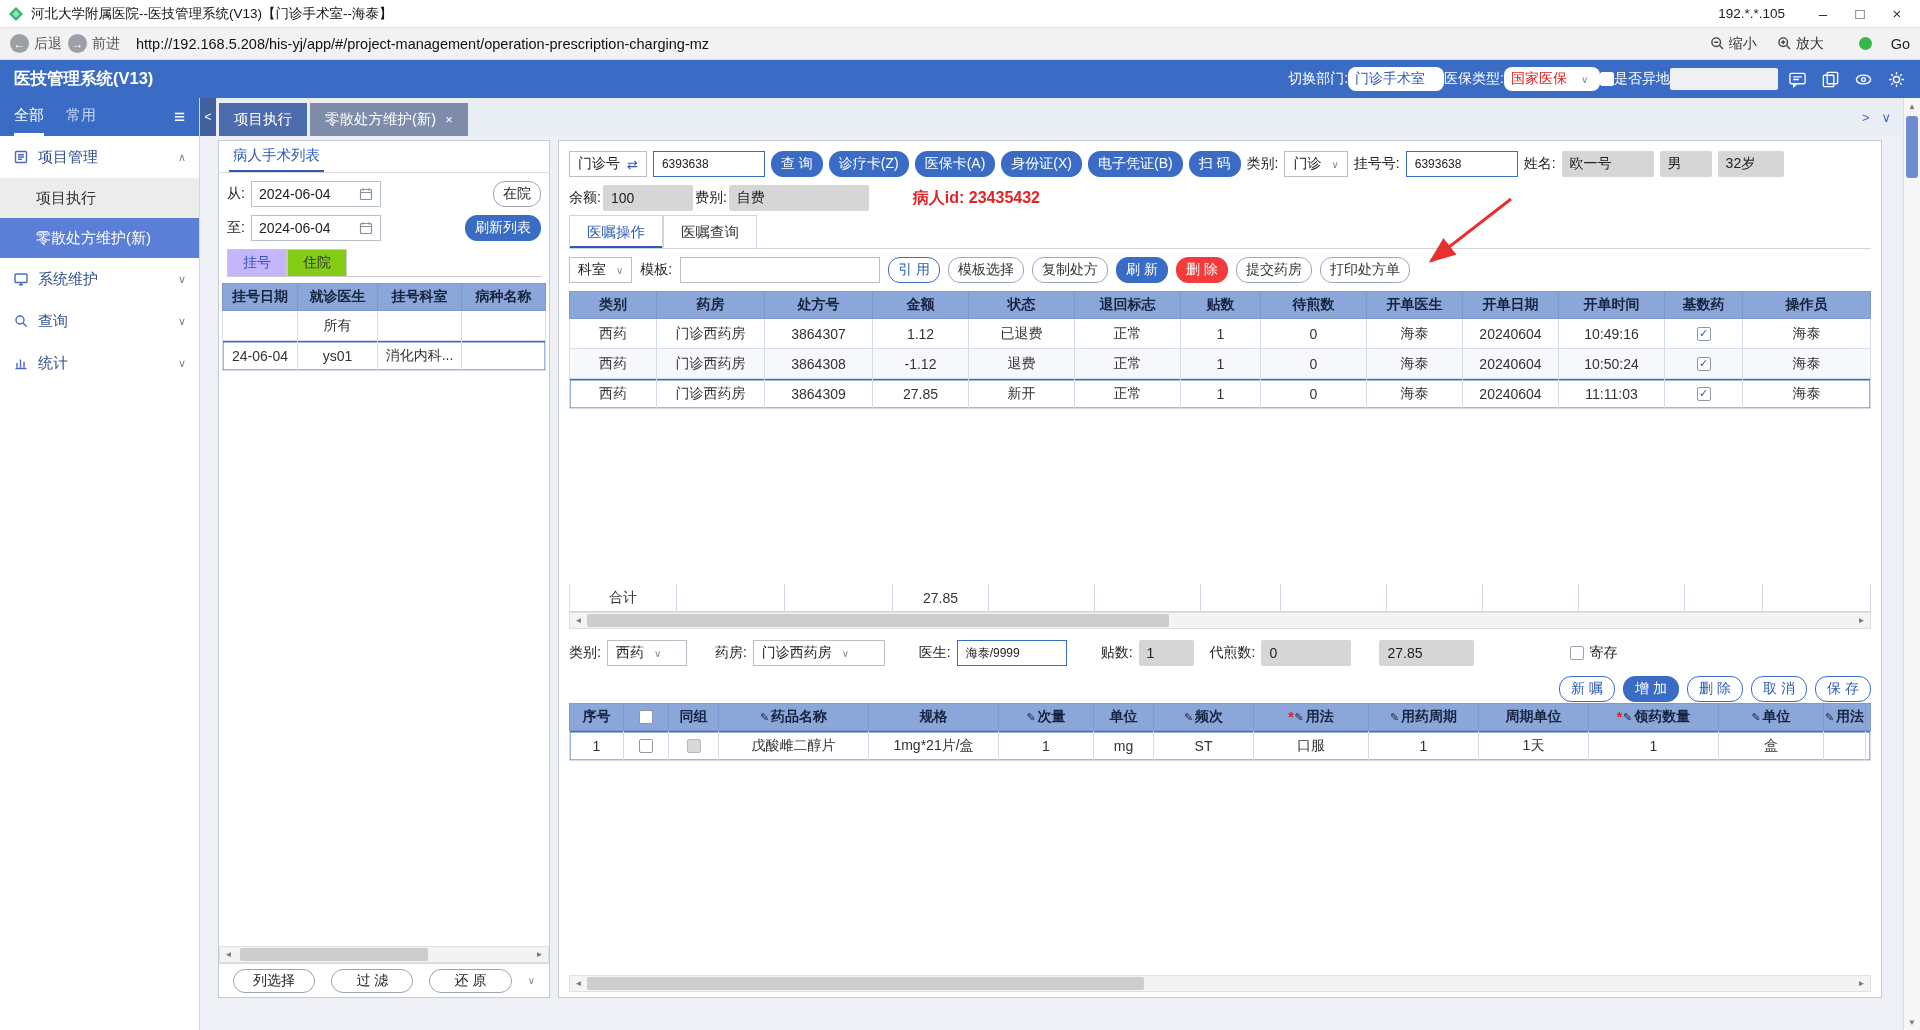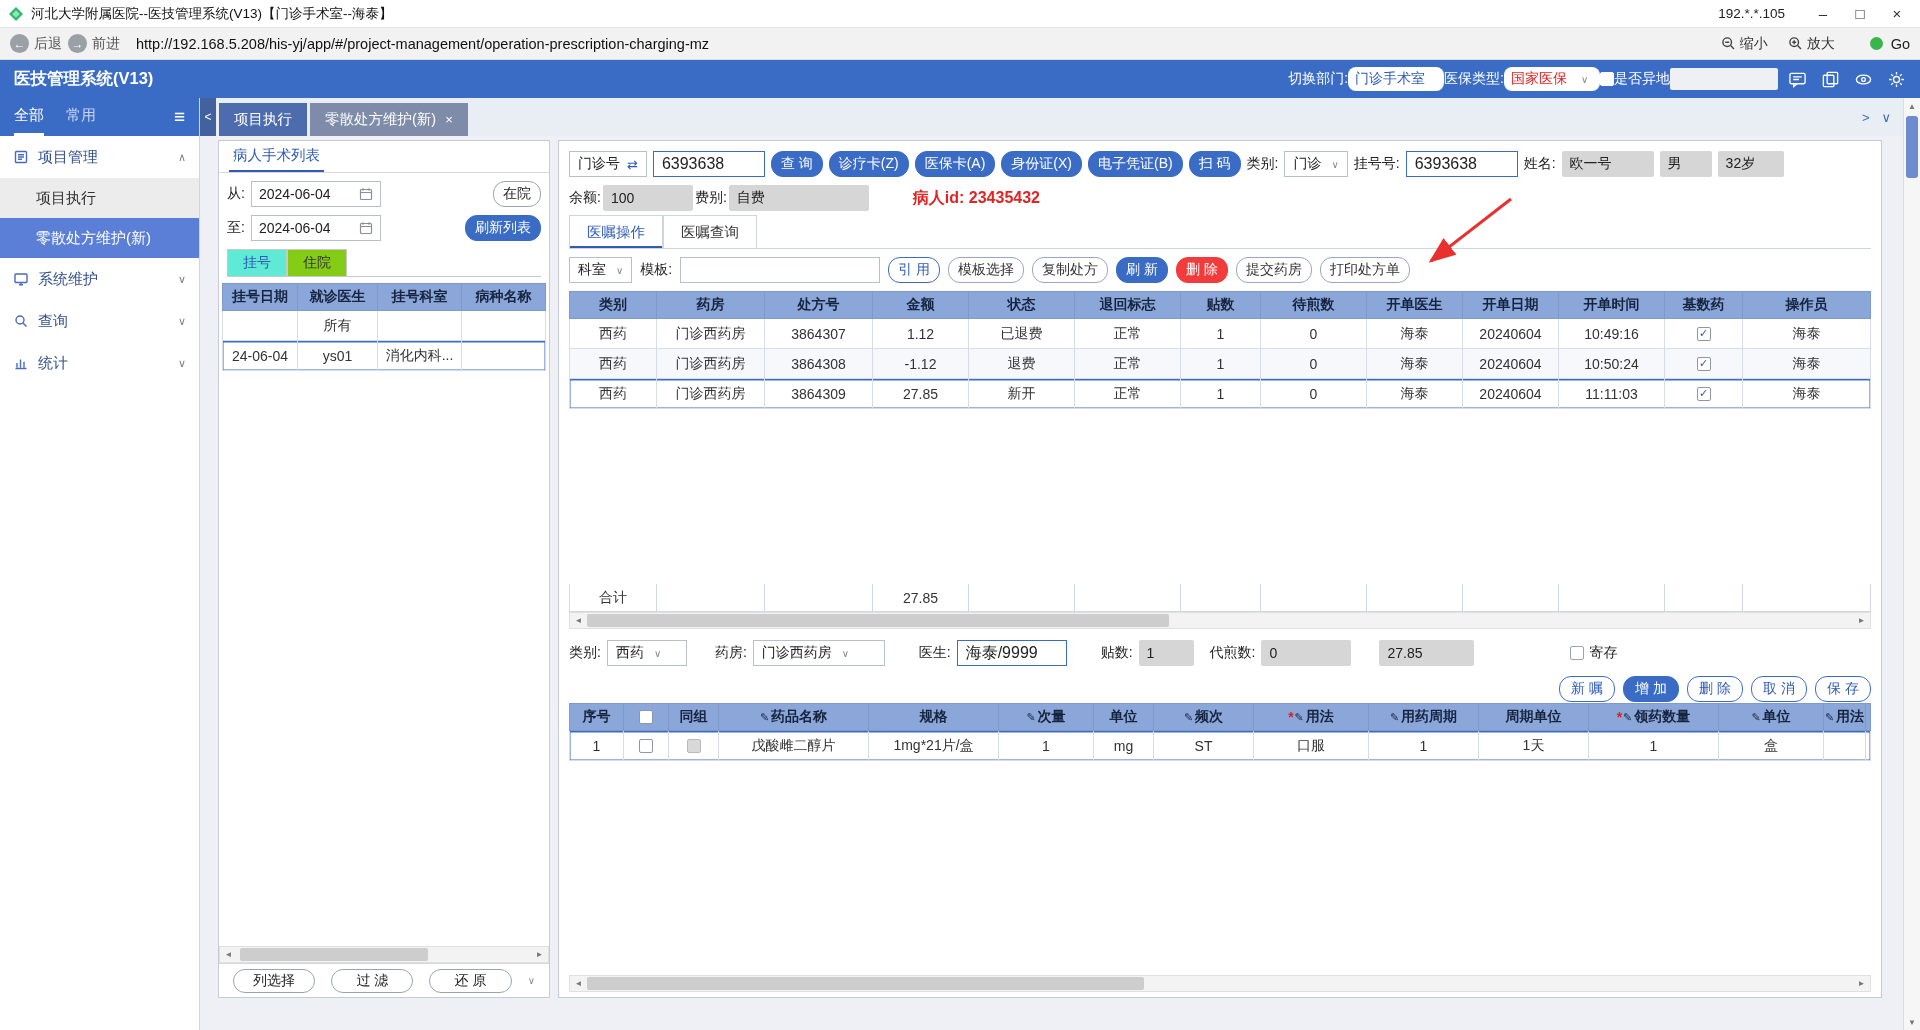--- a/index.html
+++ b/index.html
@@ -18,21 +18,21 @@
 
   
   .navbar { position:absolute; top:28px; left:0; right:0; height:32px; background:#f2f2f2;
             border-bottom:1px solid #dcdcdc; display:flex; align-items:center; padding:0 10px; gap:6px; }
   .nav-btn { display:flex; align-items:center; gap:5px; }
   .nav-circle { width:19px; height:19px; border-radius:50%; background:#9aa0a6; color:#fff;
                 display:flex; align-items:center; justify-content:center; font-size:12px; }
   .nav-label { color:#555; }
   .url { margin-left:10px; font-size:14.5px; color:#111; }
   .zoom-ctrl { display:flex; align-items:center; gap:4px; margin-left:14px; color:#333; }
-  .go-ctrl { display:flex; align-items:center; gap:8px; margin-left:14px; font-size:14.5px;padding-left:15px; }
+  .go-ctrl { display:flex; align-items:center; gap:19px; margin-left:14px; font-size:14.5px;padding-left:15px; }
   .go-dot { width:13px; height:13px; border-radius:50%; background:#39b54a; }
 
   
   .appbar { position:absolute; top:60px; left:0; right:0; height:38px; background:#3a6cc6;
             display:flex; align-items:center; padding:0 14px; color:#fff; }
   .app-title { font-size:16.5px; font-weight:bold; margin-right:10px; }
   .hd-label { font-size:14px; }
   .hd-select { background:#fff; height:24px; border-radius:8px; display:flex; align-items:center;
                gap:14px; padding:0 7px; font-size:14px; color:#2f5bb7; min-width:96px; }
   .hd-select.red { color:#e02020; }
@@ -86,34 +86,34 @@
   .btn-danger { background:#f23c3c; color:#fff; border:1px solid #f23c3c; }
   .sm { height:24px; width:84px; font-size:14px; }
   .lbl { font-size:14px; color:#222; white-space:nowrap; }
   .select { height:26px; border:1px solid #b9bfc9; background:#fff; display:flex; align-items:center;
             gap:10px; padding:0 8px; font-size:14px; white-space:nowrap; }
   .caret { color:#888; font-size:10px; }
   .gbox { background:#d6d6d6; height:26px; display:inline-flex; align-items:center; padding:0 8px;
           font-size:14px; color:#222; border-radius:2px; white-space:nowrap; }
   .w56{width:52px} .w72{width:66px} .w90{width:90px} .w96{width:92px} .w140{width:140px} .w95{width:95px} .w55{width:55px}
   .q-input { width:112px; height:26px; border:1px solid #3a6cc6; background:#fff; display:flex;
-             align-items:center; padding:0 8px; font-size:16px; }
+             align-items:center; padding:0 8px; font-size:12px; }
 
   
   .lp-tabstrip { height:32px; border-bottom:1px solid #d8d8d8; display:flex; padding:0 10px; flex-shrink:0; }
   .lp-tab { color:#2f5bb7; font-size:14.5px; display:flex; align-items:center;
             border-bottom:2px solid #2f5bb7; padding:0 4px; }
   .lp-row { display:flex; align-items:center; padding:7px 8px 0 8px; gap:6px; height:34px; flex-shrink:0; }
   .date-input { width:130px; height:26px; border:1px solid #b9bfc9; display:flex; align-items:center;
                 justify-content:space-between; padding:0 7px; font-size:14px; background:#fff; }
   .lp-row .btn { margin-left:auto; }
   .lp-tabs2 { display:flex; margin:8px 8px 0 8px; border-bottom:1px solid #c9c9c9; height:28px; flex-shrink:0; }
   .lp-tab2 { padding:0 15px; display:flex; align-items:center; border:1px solid #c9c9c9; border-bottom:none;
              font-size:14px; background:#84cc16; color:#333; }
-  .lp-tab2.active { background:#5eead4; color:#2f5bb7; }
+  .lp-tab2.active { background:#c4b5fd; color:#2f5bb7; }
   .lp-blank { flex:1; }
   .lp-footer { height:34px; border-top:1px solid #d8d8d8; display:flex; align-items:center;
                gap:16px; padding:0 14px; flex-shrink:0; }
   .lp-footer .caret { margin-left:auto; }
 
   
   .table { width:100%; flex-shrink:0; }
   .tr { display:flex; position:relative; }
   .td { height:30px; display:flex; align-items:center; justify-content:center; font-size:14px;
         color:#333; border-right:1px solid #d7dcea; border-bottom:1px solid #d7dcea;
@@ -546,21 +546,21 @@
             <div class="td" style="width: 106px;">11:11:03</div>
             <div class="td" style="width: 78px;">
               <span class="cb checked">✓</span>
             </div>
             <div class="td td-flex">海泰</div>
           </div>
         </div>
       <div class="rx-blank"></div>
       <div class="table total-table">
           <div class="tr">
-            <div class="td" style="width: 88px;">合计</div>
+            <div class="td" style="width: 108px;">合计</div>
             <div class="td" style="width: 108px;"></div>
             <div class="td" style="width: 108px;"></div>
             <div class="td" style="width: 96px;">27.85</div>
             <div class="td" style="width: 106px;"></div>
             <div class="td" style="width: 106px;"></div>
             <div class="td" style="width: 80px;"></div>
             <div class="td" style="width: 106px;"></div>
             <div class="td" style="width: 96px;"></div>
             <div class="td" style="width: 96px;"></div>
             <div class="td" style="width: 106px;"></div>

